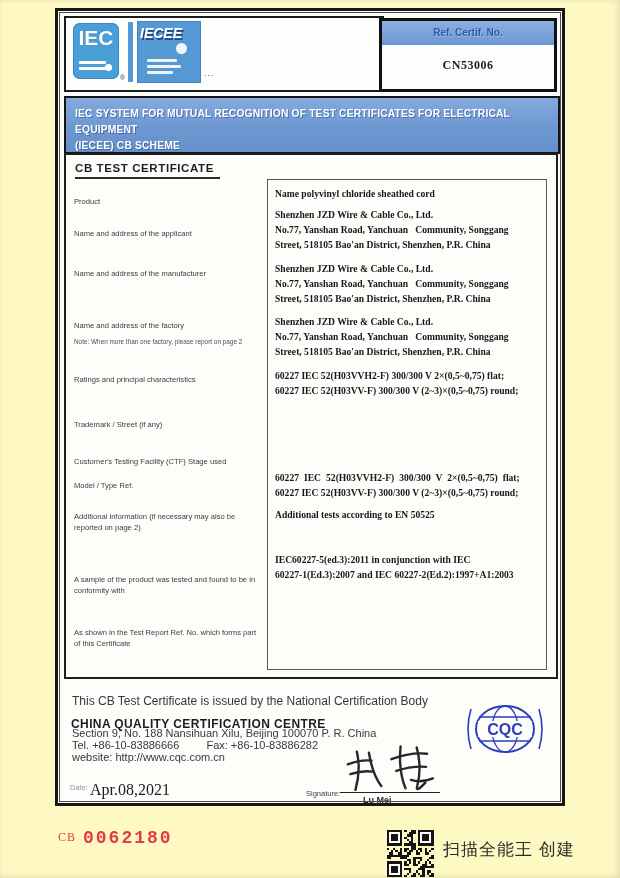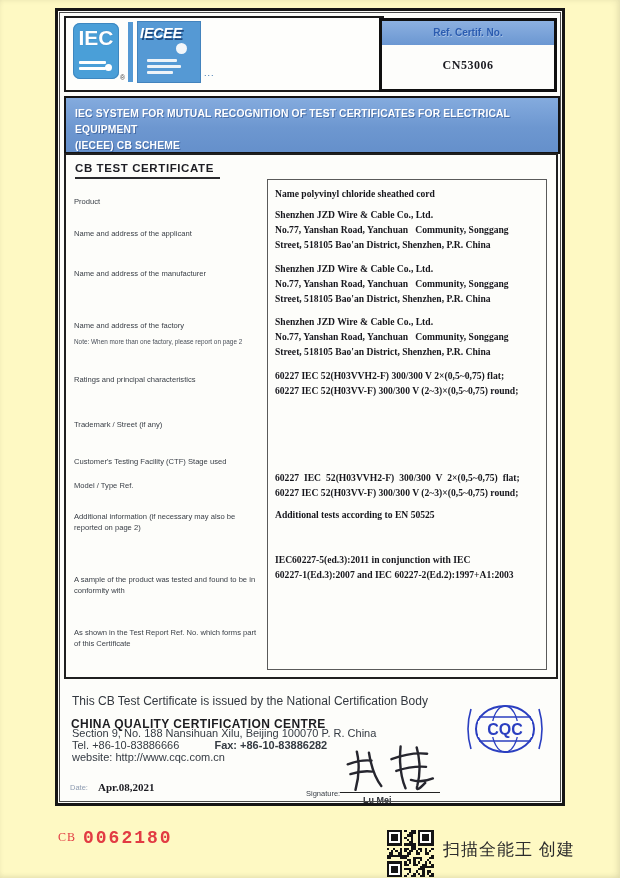--- a/index.html
+++ b/index.html
@@ -60,27 +60,27 @@
   .value-block{position:absolute;left:7px;}
   .val-line{white-space:pre;font-family:"Liberation Serif",serif;font-weight:bold;font-size:9.6px;
             color:#17171d;line-height:15px;}
   .val-line.ws{word-spacing:2.6px;}
 
   
   .issued-by{position:absolute;left:14px;top:683px;font-size:12px;color:#33383f;}
   .org-name{position:absolute;left:13px;top:697px;font-weight:bold;font-size:12px;color:#1c1c20;letter-spacing:.4px;margin-top:9px;}
   .org-line{position:absolute;left:14px;font-size:11px;color:#343a42;}
   .org-address{top:716px;} .org-telfax{top:728px;} .org-web{top:740px;}
-  .org-telfax .fax{margin-left:32px;font-weight:bold;}
+  .org-telfax .fax{margin-left:24px;}
 
   .cqc-logo{position:absolute;left:405px;top:686px;width:84px;height:64px;}
 
   .date-label{position:absolute;left:12px;top:772px;font-size:7.5px;color:#8d9bb0;}
-  .date-value{position:absolute;left:40px;top:770px;font-family:"Liberation Serif",serif;font-weight:bold;
-              font-size:11px;color:#1c1c22;}
+  .date-value{position:absolute;left:32px;top:770px;font-family:"Liberation Serif",serif;font-weight:normal;
+              font-size:16px;color:#1c1c22;}
   .sig-label{position:absolute;left:248px;top:778px;font-size:7.5px;color:#3b4048;}
   .sig-scribble{position:absolute;left:282px;top:730px;width:110px;height:52px;}
   .sig-line{position:absolute;left:282px;top:781px;width:100px;border-top:1.6px solid #222;}
   .sig-name{position:absolute;left:305px;top:784px;font-weight:bold;font-size:9px;color:#2a2d33;}
 
   
   .stamp{position:absolute;left:58px;top:828px;color:#e23b43;}
   .stamp .cb{font-family:"Liberation Serif",serif;font-size:12px;letter-spacing:1px;vertical-align:2px;}
   .stamp .num{font-family:"Liberation Mono",monospace;font-weight:bold;font-size:18px;letter-spacing:2px;margin-left:7px;}
   .qr{position:absolute;left:384px;top:830px;width:52px;height:47px;}

